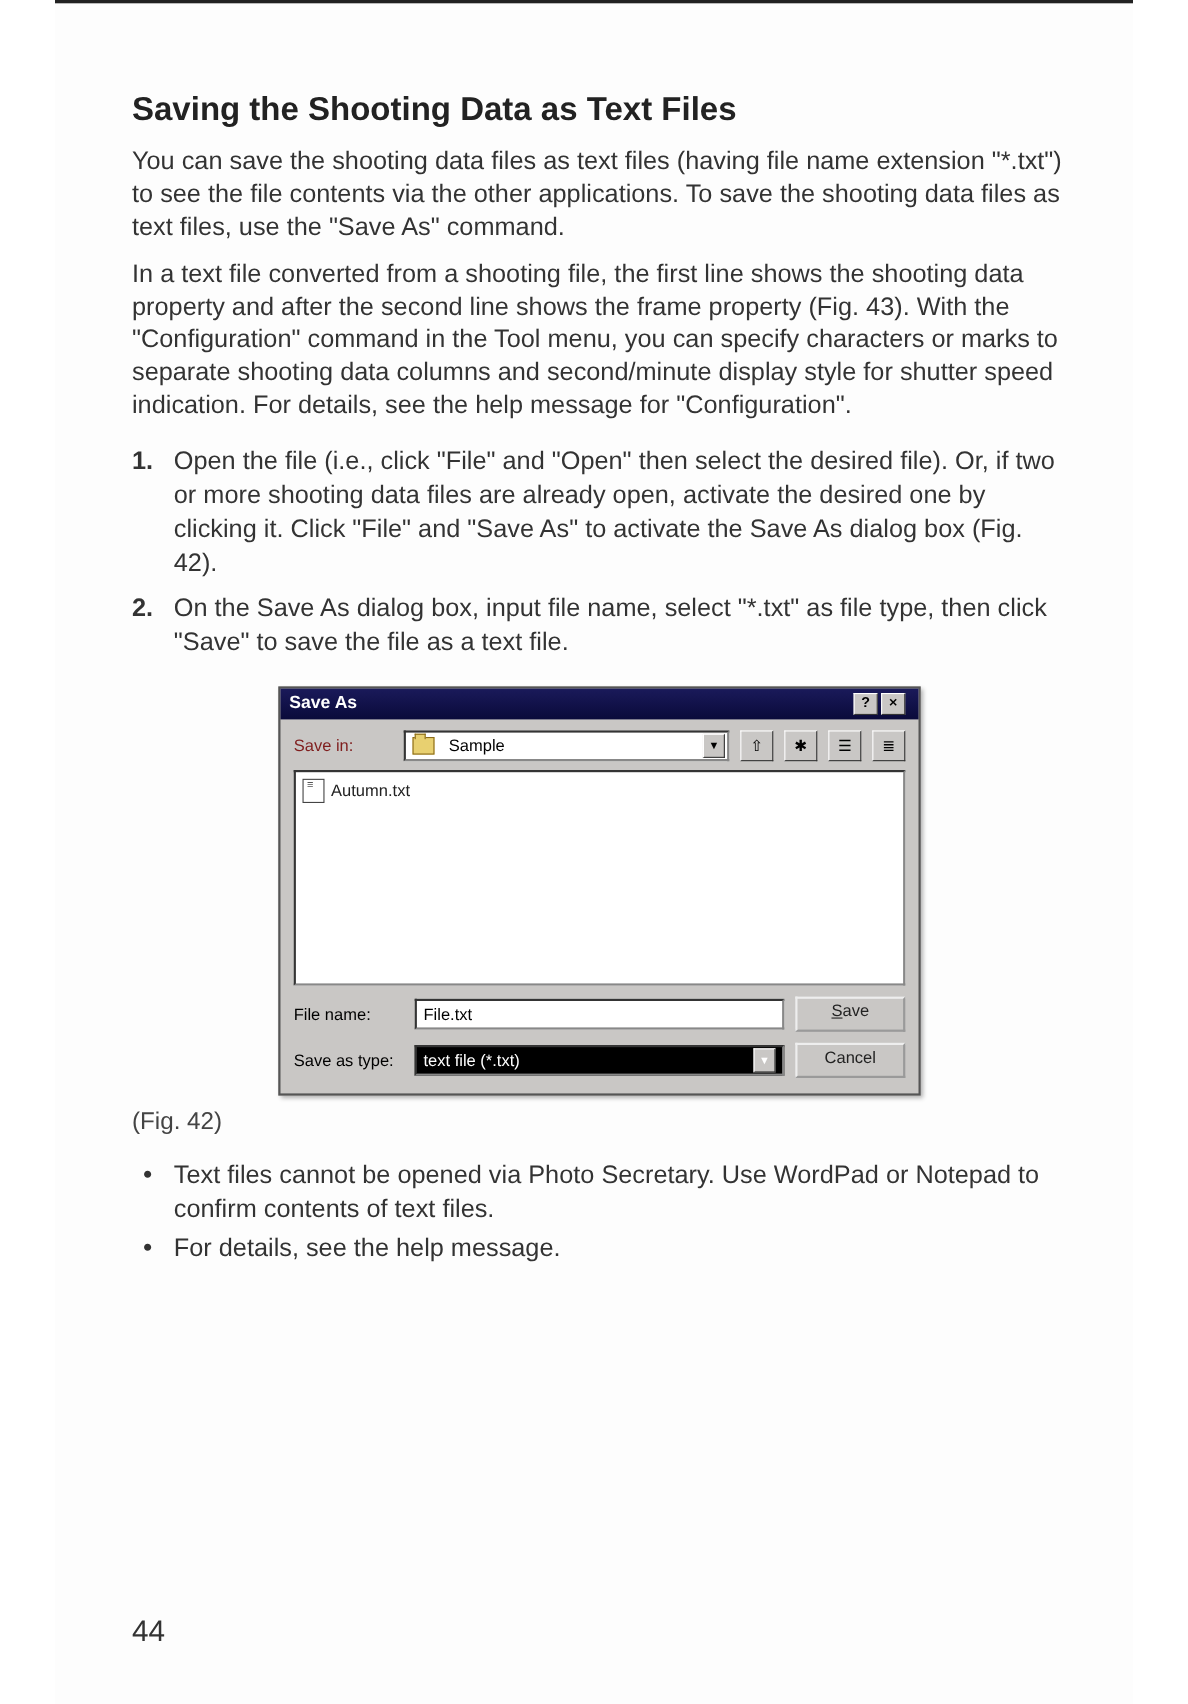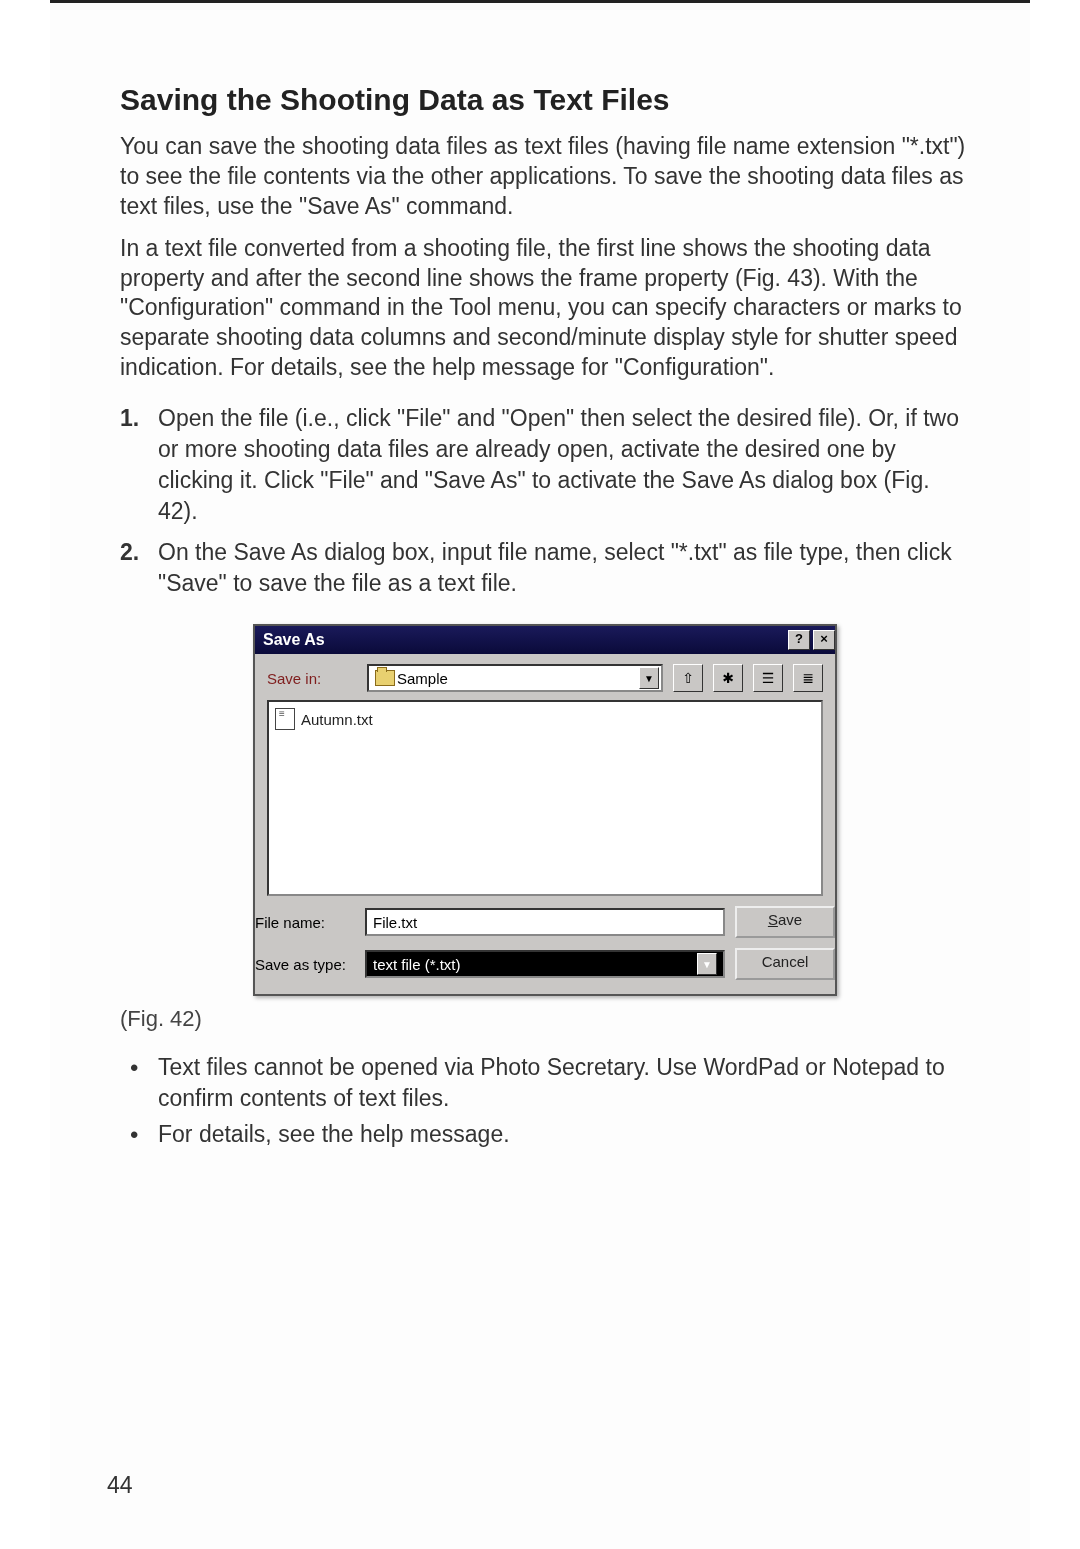--- a/index.html
+++ b/index.html
@@ -81,21 +81,21 @@
     box-shadow: 2px 2px 4px rgba(0,0,0,0.3);
     font-family: Tahoma, Arial, sans-serif;
     font-size: 15px;
   }
   .titlebar {
     background: linear-gradient(#1a1a5a, #0a0a3a);
     color: #fff;
     display: flex;
     align-items: center;
     justify-content: space-between;
-    padding: 4px 0 4px 8px;
+    padding: 4px 12px 4px 8px;
     font-weight: bold;
     font-size: 16px;
   }
   .titlebar-buttons {
     display: flex;
     gap: 3px;
   }
   .tb-btn {
     width: 20px;
     height: 18px;
@@ -125,21 +125,21 @@
     border: 2px inset #888;
     height: 24px;
     display: flex;
     align-items: center;
     padding: 0 2px 0 6px;
     justify-content: space-between;
   }
   .dropdown .folder {
     display: flex;
     align-items: center;
-    gap: 2px;
+    gap: 13px;
   }
   .folder-icon {
     width: 18px;
     height: 14px;
     background: #e8d070;
     border: 1px solid #8a6b1a;
     position: relative;
   }
   .folder-icon::before {
     content: "";
@@ -200,21 +200,21 @@
   .doc-icon::after {
     content: "≡";
     position: absolute;
     top: 2px;
     left: 3px;
     font-size: 10px;
     line-height: 6px;
     color: #555;
   }
   .bottomrows {
-    padding: 10px 0 14px;
+    padding: 10px 12px 14px;
     display: grid;
     grid-template-columns: 100px 1fr 100px;
     row-gap: 10px;
     column-gap: 10px;
     align-items: center;
   }
   .text-input {
     background: #fff;
     border: 2px inset #888;
     height: 24px;
@@ -241,22 +241,22 @@
   }
   .fig-caption {
     font-size: 22px;
     color: #444;
     margin-top: 10px;
     margin-bottom: 20px;
   }
   .page-number {
     position: absolute;
     bottom: 50px;
-    left: 57px;
-    font-size: 23px;
+    left: 70px;
+    font-size: 27px;
     color: #333;
   }
 </style>
 </head>
 <body>
 
 <div class="page">
 
   <div class="heading">Saving the Shooting Data as Text Files</div>
 

